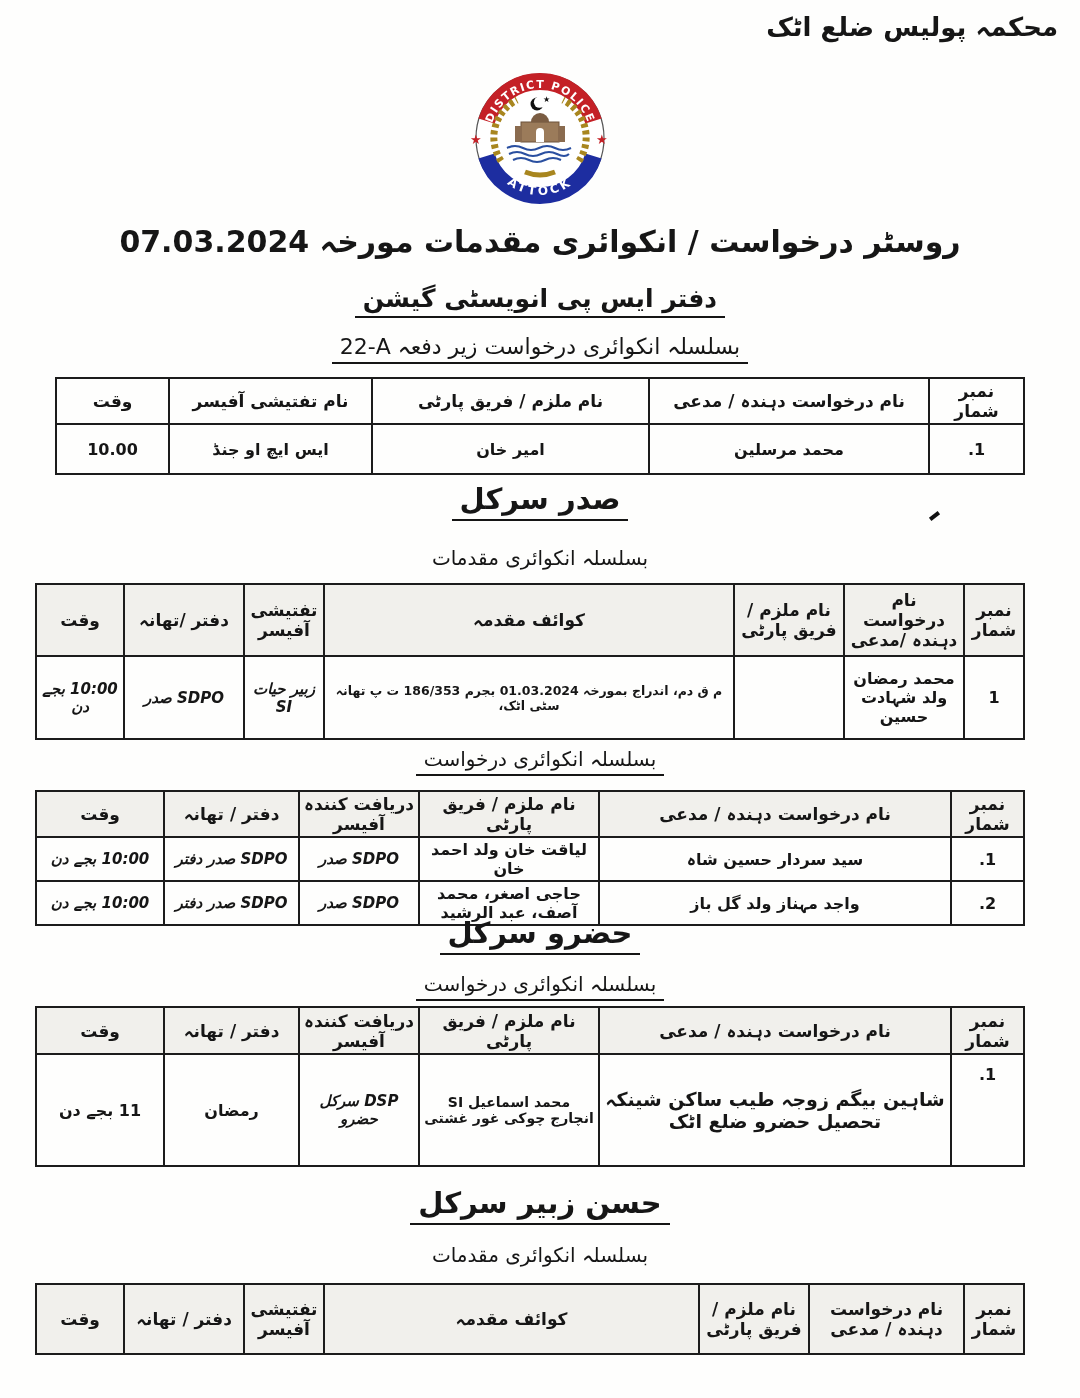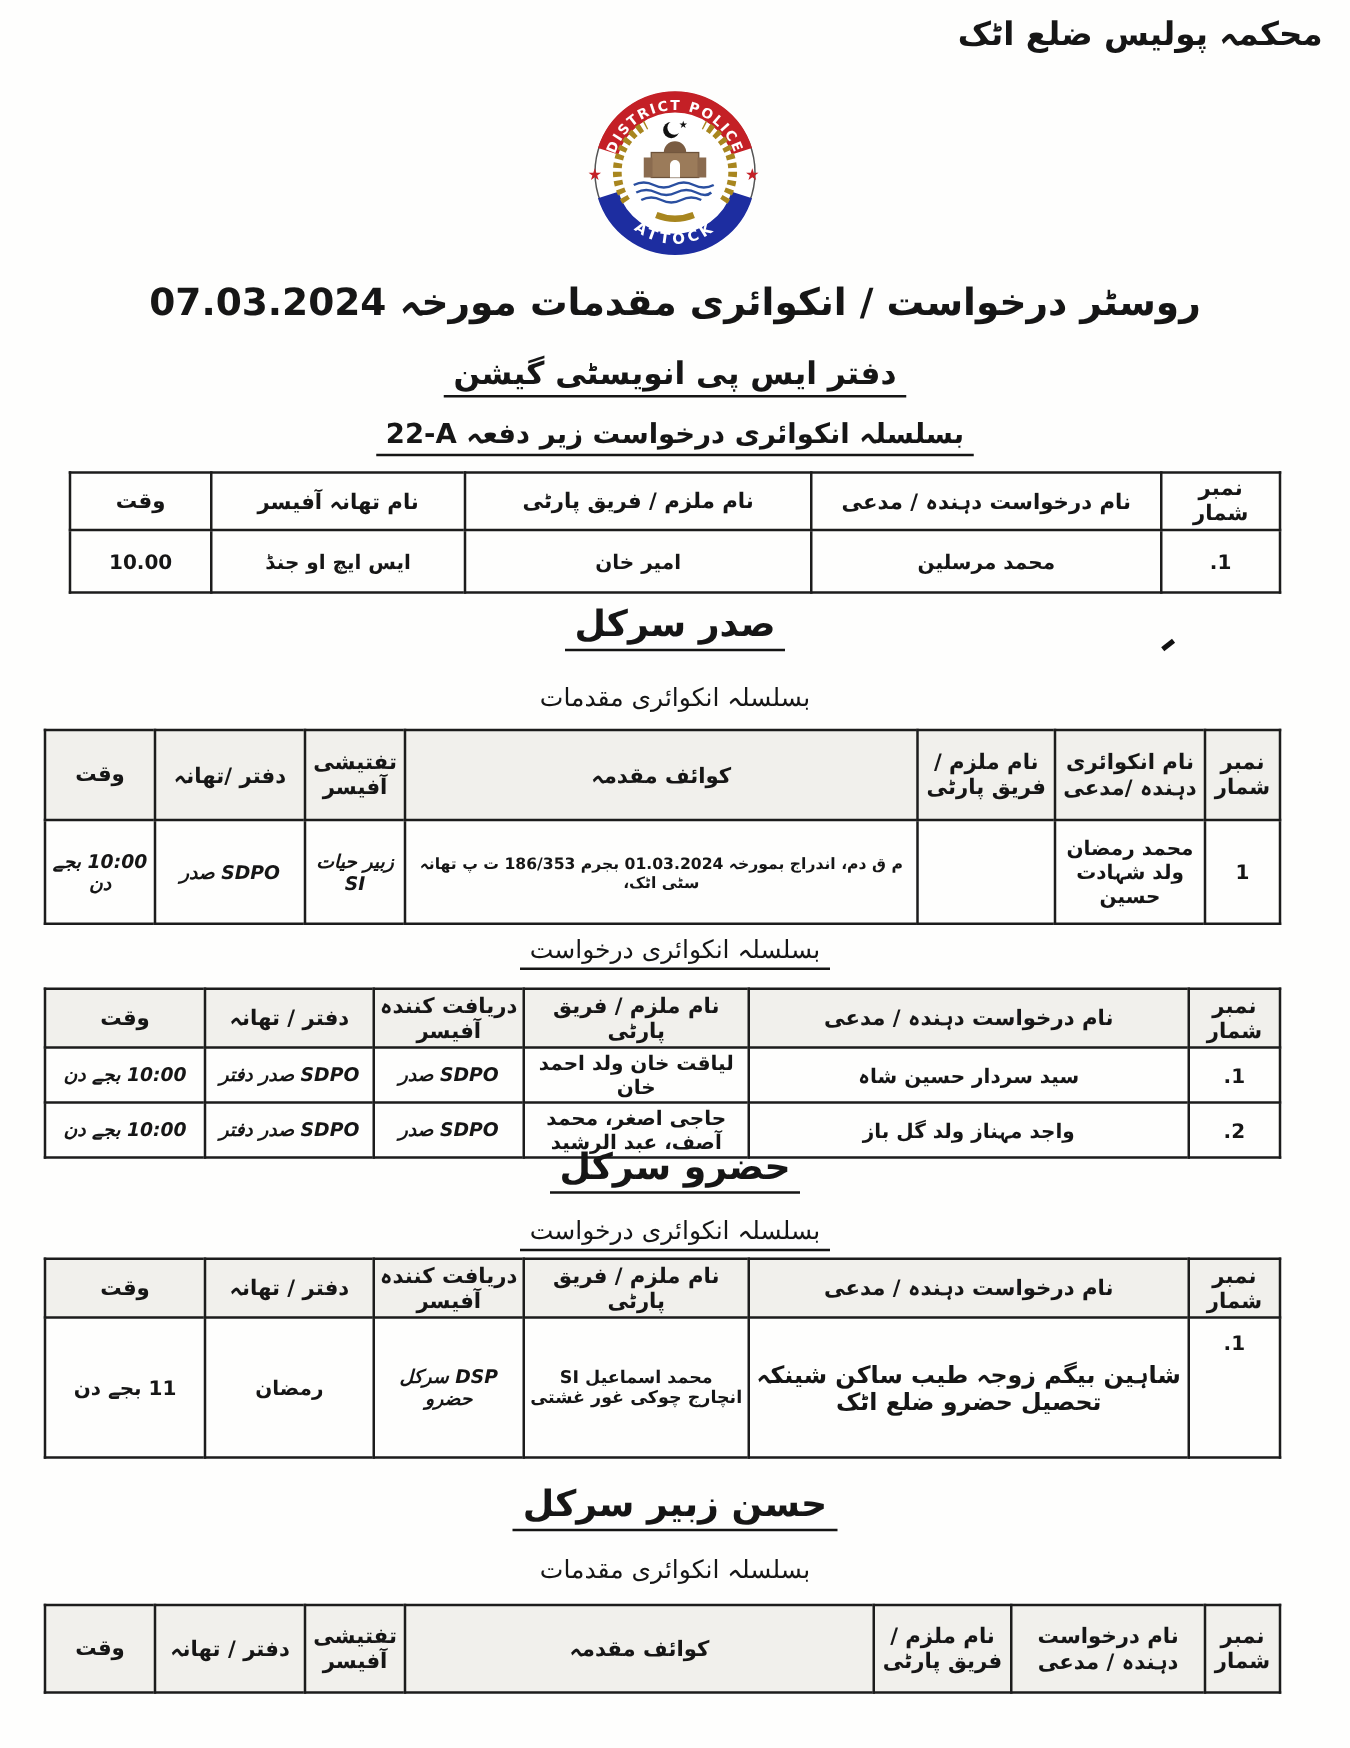--- a/index.html
+++ b/index.html
@@ -6,21 +6,21 @@
   body{
     width:1080px;height:1398px;position:relative;background:#fefefd;
     font-family:"DejaVu Sans",sans-serif;color:#161616;overflow:hidden;
   }
   .abs{position:absolute;}
   .rtl{direction:rtl;unicode-bidi:embed;}
   .center{text-align:center;}
   .corner{top:12px;right:22px;font-size:26px;font-weight:bold;}
   .title1{top:224px;left:0;width:100%;font-size:30px;font-weight:bold;}
   .title2{top:284px;left:0;width:100%;font-size:25px;font-weight:bold;}
-  .title3{top:334px;left:0;width:100%;font-size:22px;font-weight:bold;}
+  .title3{top:334px;left:0;width:100%;font-size:22px;font-weight:normal;}
   .uline{border-bottom:2.5px solid #151515;padding:0 8px 3px 8px;display:inline-block;}
   .circle-title{font-size:29px;font-weight:bold;left:0;width:100%;}
   .sub-title{font-size:20px;font-weight:normal;left:0;width:100%;}
   table.t{border-collapse:collapse;width:100%;direction:rtl;table-layout:fixed;}
   table.t th,table.t td{
     border:2px solid #1c1c1c;text-align:center;vertical-align:middle;
     font-weight:bold;padding:2px 4px;word-wrap:break-word;
   }
   table.t{border:2.5px solid #141414;}
   .thead-shade th{background:#f1f0ec;}
@@ -95,21 +95,21 @@
         <col style="width:280px">
         <col style="width:277px">
         <col style="width:203px">
         <col style="width:113px">
       </colgroup>
     <tbody>
         <tr style="height:44px">
       <th>نمبر شمار</th>
       <th>نام درخواست دہندہ / مدعی</th>
       <th>نام ملزم / فریق پارٹی</th>
-      <th>نام تھانہ آفیسر</th>
+      <th>نام تفتیشی آفیسر</th>
       <th>وقت</th>
     </tr>
     <tr style="height:50px" class="f16">
       <td>1.</td>
       <td>محمد مرسلین</td>
       <td>امیر خان</td>
       <td>ایس ایچ او جنڈ</td>
       <td>10.00</td>
     </tr>
   </tbody>
@@ -127,21 +127,21 @@
         <col style="width:120px">
         <col style="width:110px">
         <col style="width:410px">
         <col style="width:80px">
         <col style="width:120px">
         <col style="width:88px">
       </colgroup>
     <tbody>
         <tr style="height:72px" class="thead-shade">
       <th>نمبر شمار</th>
-      <th>نام انکوائری دہندہ /مدعی</th>
+      <th>نام درخواست دہندہ /مدعی</th>
       <th>نام ملزم /فریق پارٹی</th>
       <th>کوائف مقدمہ</th>
       <th>تفتیشی آفیسر</th>
       <th>دفتر /تھانہ</th>
       <th>وقت</th>
     </tr>
     <tr style="height:83px" class="f16">
       <td>1</td>
       <td>محمد رمضان ولد شہادت حسین</td>
       <td></td>

